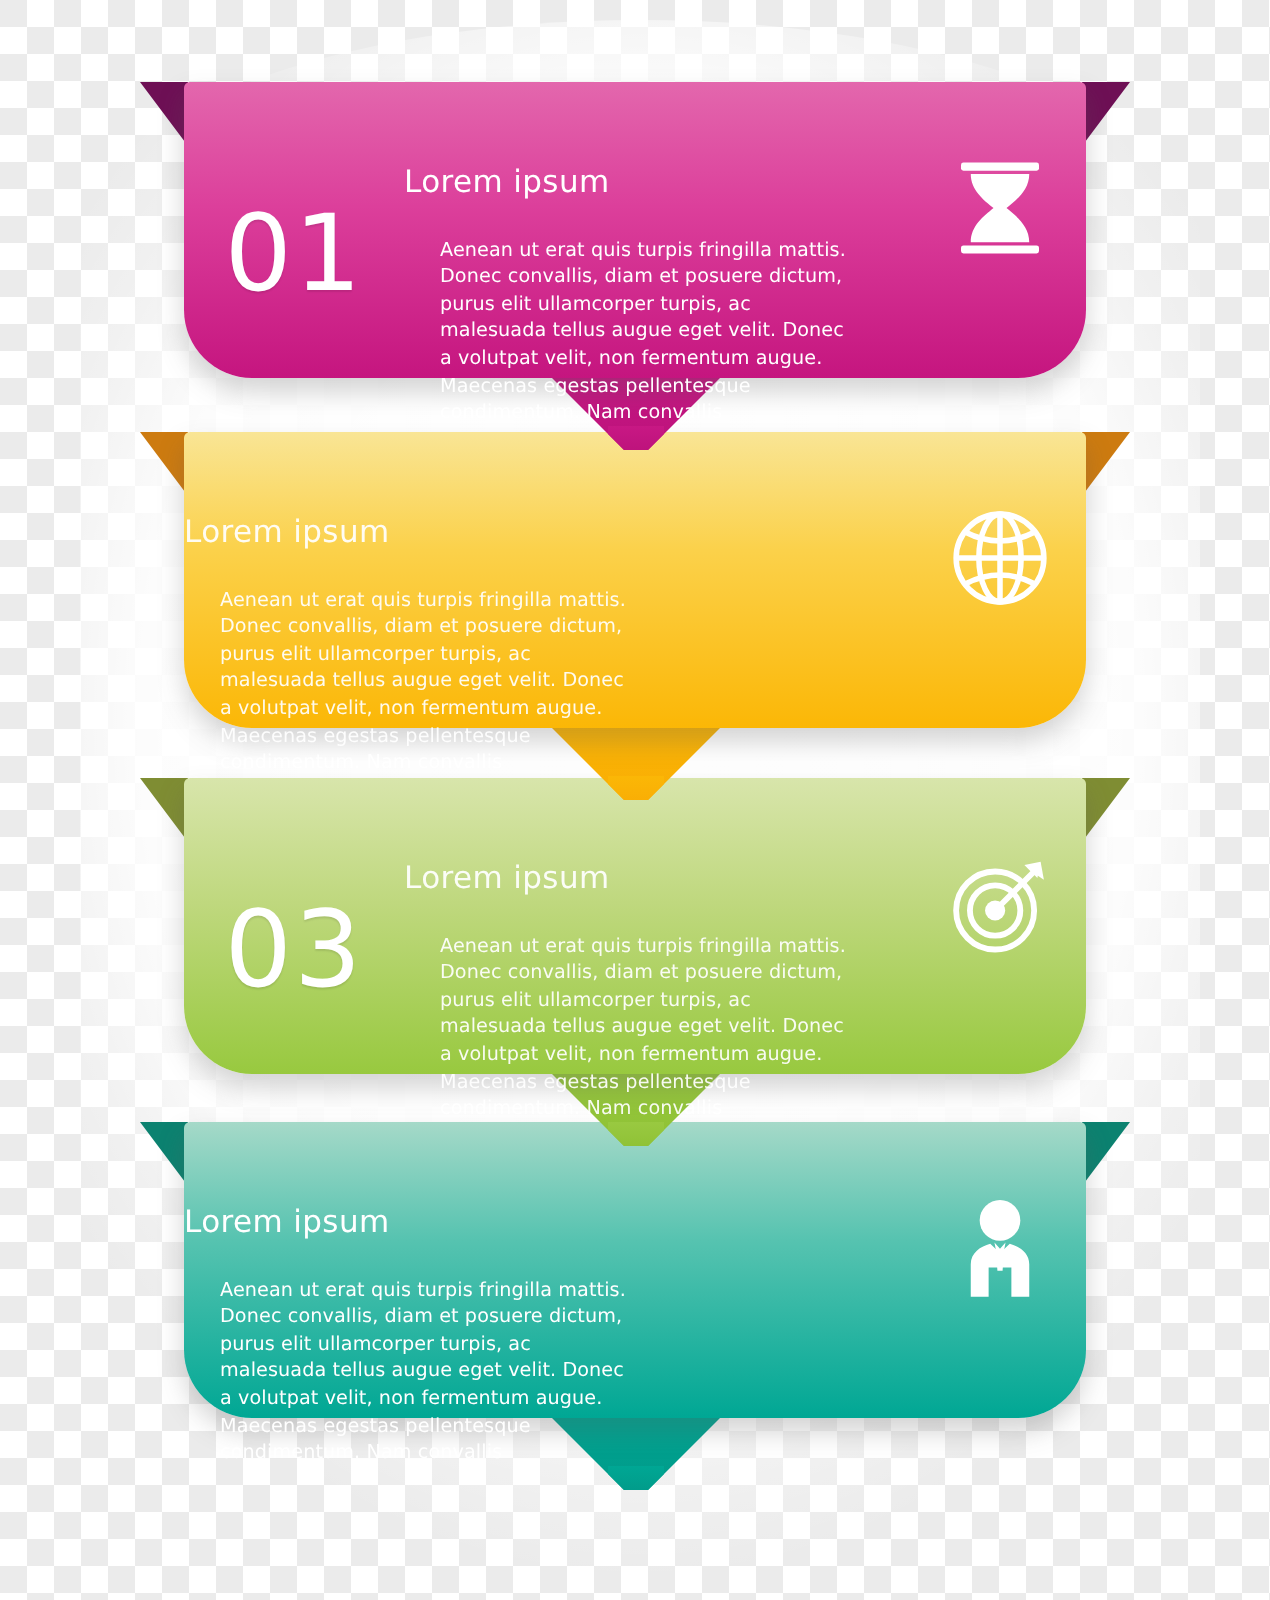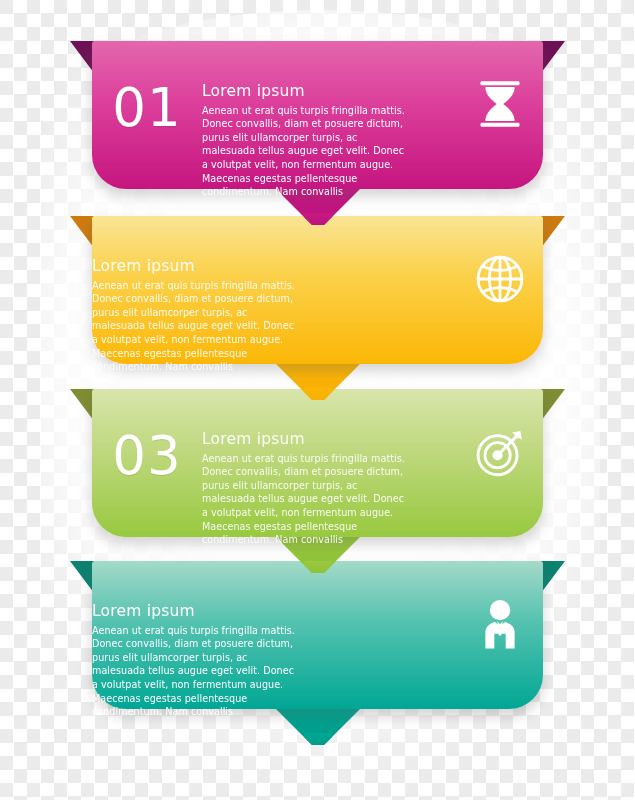--- a/index.html
+++ b/index.html
@@ -124,21 +124,21 @@
 
   .num {
     width: 110px;
     flex: none;
     text-align: center;
     font-family: "DejaVu Sans", sans-serif;
     font-size: 53px;
     font-weight: 400;
     letter-spacing: 1px;
     color: #ffffff;
-    margin-top: 40px;
+    margin-top: 60px;
     line-height: 1;
     text-shadow: 0 1px 1px rgba(0,0,0,0.10);
   }
 
   .text-col {
     flex: 1;
     padding-top: 41px;
     padding-right: 4px;
   }
 
@@ -148,21 +148,21 @@
     color: #ffffff;
     margin: 0 0 3px 0;
     line-height: 1.2;
     letter-spacing: 0.2px;
   }
 
   .paragraph {
     font-size: 9.6px;
     line-height: 1.42;
     color: #ffffff;
-    margin: 0;
+    margin: 18px;
     letter-spacing: 0.05px;
     max-width: 207px;
   }
 
   .icon-col {
     width: 86px;
     flex: none;
     display: flex;
     align-items: flex-start;
     justify-content: center;

